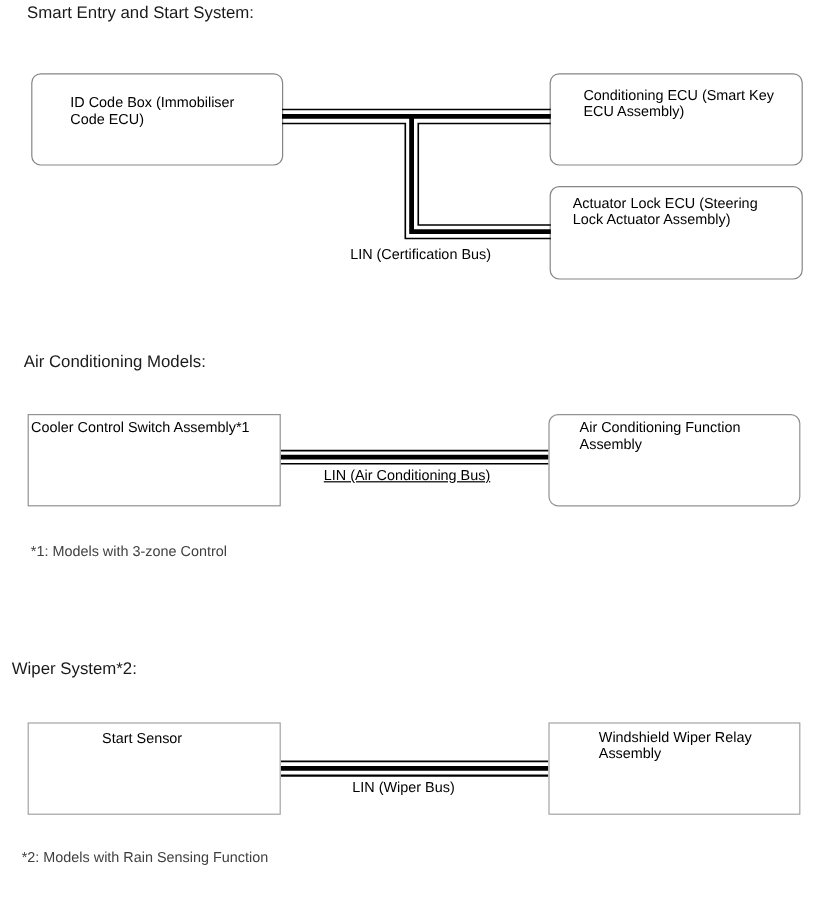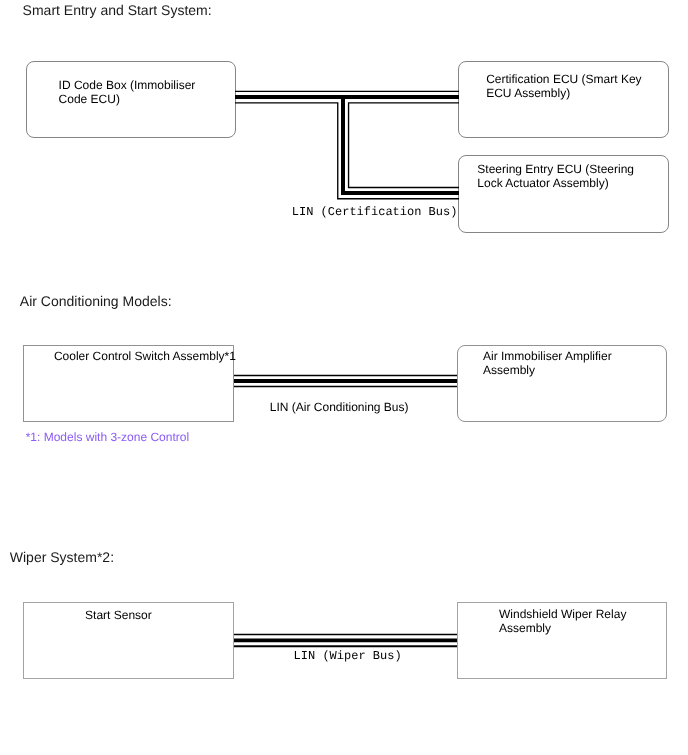--- a/index.html
+++ b/index.html
@@ -8,21 +8,21 @@
     width:688px; height:755px; background:#ffffff;
     font-family:"Liberation Sans", sans-serif;
     color:#000; position:relative; overflow:hidden;
     -webkit-font-smoothing:antialiased;
     text-rendering:geometricPrecision;
   }
   .page { position:absolute; left:0; top:0; width:688px; height:755px; background:#fff; }
 
   
   .sec-title  { position:absolute; font-size:14px; line-height:14px; color:#1a1a1a; white-space:nowrap; }
-  .note       { position:absolute; font-size:12px; line-height:12px; color:#8b5cf6; white-space:nowrap; }
+  .note       { position:absolute; font-size:12px; line-height:12px; color:#404040; white-space:nowrap;margin-top:22px; }
   .buslabel   { position:absolute; font-size:12px; line-height:12px; color:#000;    white-space:nowrap; }
   .nodetext   { position:absolute; font-size:12px; line-height:14px; color:#000;    white-space:pre-line; }
 
   
   .nodebox          { position:absolute; border:1px solid #858585; background:#fff; box-sizing:border-box; }
   .nodebox.sect-ac  { border-color:#929292; }
   .nodebox.sect-wp  { border-color:#a3a3a3; }
   .nodebox.round    { border-radius:8px; }
 
   
@@ -33,63 +33,64 @@
 
 <div class="page">
 
   <div class="sec-title" style="left:22.6px; top:2.5px;">Smart Entry and Start System:</div>
 
   <div class="nodebox round" style="left:26px; top:61px; width:210px; height:77px;"></div>
   <div class="nodetext" style="left:58.6px; top:78px;">ID Code Box (Immobiliser
 Code ECU)</div>
 
   <div class="nodebox round" style="left:458px; top:61px; width:211px; height:77px;"></div>
-  <div class="nodetext" style="left:486.2px; top:72px;">Certification ECU (Smart Key
+  <div class="nodetext" style="left:486.2px; top:72px;">Conditioning ECU (Smart Key
 ECU Assembly)</div>
 
   <div class="nodebox round" style="left:458px; top:155px; width:211px; height:78px;"></div>
-  <div class="nodetext" style="left:477.3px; top:162.2px;">Steering Entry ECU (Steering
+  <div class="nodetext" style="left:477.3px; top:162.2px;">Actuator Lock ECU (Steering
 Lock Actuator Assembly)</div>
 
   <svg class="busline" width="688" height="755">
 
     <path d="M235,91.3 L459,91.3
              M459,102.9 L348.55,102.9 L348.55,187.45 L459,187.45
              M459,198.75 L337.75,198.75 L337.75,102.9 L235,102.9" fill="none" stroke="#000000" stroke-width="1.35"></path>
     <path d="M235,97 L459,97
              M343,95.2 L343,193 L459,193" fill="none" stroke="#000000" stroke-width="4"></path>
 
     <path d="M233,375.5 L457,375.5 M233,386.5 L457,386.5" fill="none" stroke="#000000" stroke-width="1.35"></path>
     <path d="M233,381 L457,381" fill="none" stroke="#000000" stroke-width="4"></path>
 
     <path d="M233,634.45 L457,634.45" fill="none" stroke="#000000" stroke-width="1.35"></path>
     <path d="M233,646.3 L457,646.3" fill="none" stroke="#000000" stroke-width="1.9"></path>
     <path d="M233,640.3 L457,640.3" fill="none" stroke="#000000" stroke-width="3.8"></path>
   </svg>
 
-  <div class="buslabel" style="left:291.8px; top:205.8px;font-family:Liberation Mono, monospace;">LIN (Certification Bus)</div>
+  <div class="buslabel" style="left:291.8px; top:205.8px;">LIN (Certification Bus)</div>
 
   <div class="sec-title" style="left:19.8px; top:293.5px;">Air Conditioning Models:</div>
 
   <div class="nodebox sect-ac" style="left:23px; top:345px; width:211px; height:77px;"></div>
-  <div class="nodetext" style="left:25.9px; top:349.1px;margin-left:28px;">Cooler Control Switch Assembly*1</div>
+  <div class="nodetext" style="left:25.9px; top:349.1px;">Cooler Control Switch Assembly*1</div>
 
   <div class="nodebox round sect-ac" style="left:457px; top:345px; width:210px; height:77px;"></div>
-  <div class="nodetext" style="left:483px; top:348.9px;">Air Immobiliser Amplifier
+  <div class="nodetext" style="left:483px; top:348.9px;">Air Conditioning Function
 Assembly</div>
 
-  <div class="buslabel" style="left:269.8px; top:401px;">LIN (Air Conditioning Bus)</div>
+  <div class="buslabel" style="left:269.8px; top:390px;text-decoration:underline;">LIN (Air Conditioning Bus)</div>
 
   <div class="note" style="left:25.7px; top:431.2px;">*1: Models with 3-zone Control</div>
 
   <div class="sec-title" style="left:9.8px; top:549.9px;">Wiper System*2:</div>
 
   <div class="nodebox sect-wp" style="left:23px; top:602px; width:211px; height:77px;"></div>
   <div class="nodetext" style="left:85.1px; top:608px;">Start Sensor</div>
 
   <div class="nodebox sect-wp" style="left:457px; top:602px; width:210px; height:77px;"></div>
   <div class="nodetext" style="left:499px; top:607px;">Windshield Wiper Relay
 Assembly</div>
 
-  <div class="buslabel" style="left:293.6px; top:650.1px;font-family:Liberation Mono, monospace;">LIN (Wiper Bus)</div>
+  <div class="buslabel" style="left:293.6px; top:650.1px;">LIN (Wiper Bus)</div>
 
+  <div class="note" style="left:18.1px; top:685.8px;">*2: Models with Rain Sensing Function</div>
 
 </div>
 
 </body></html>

